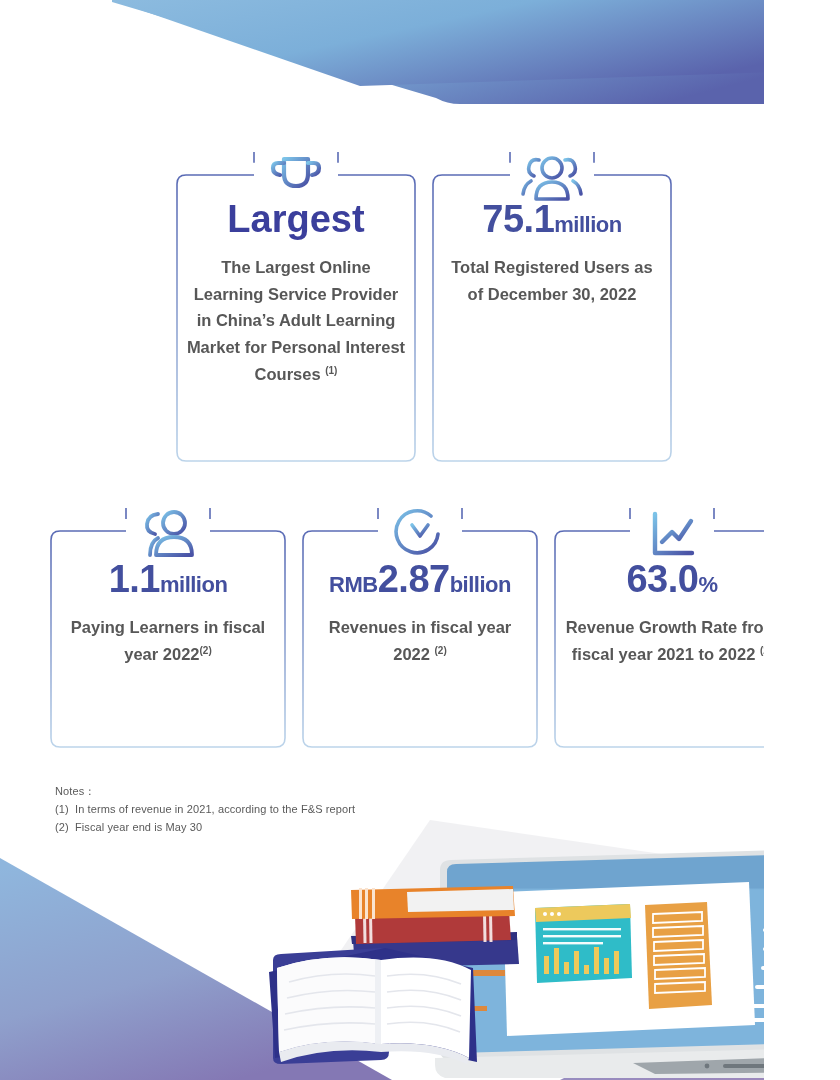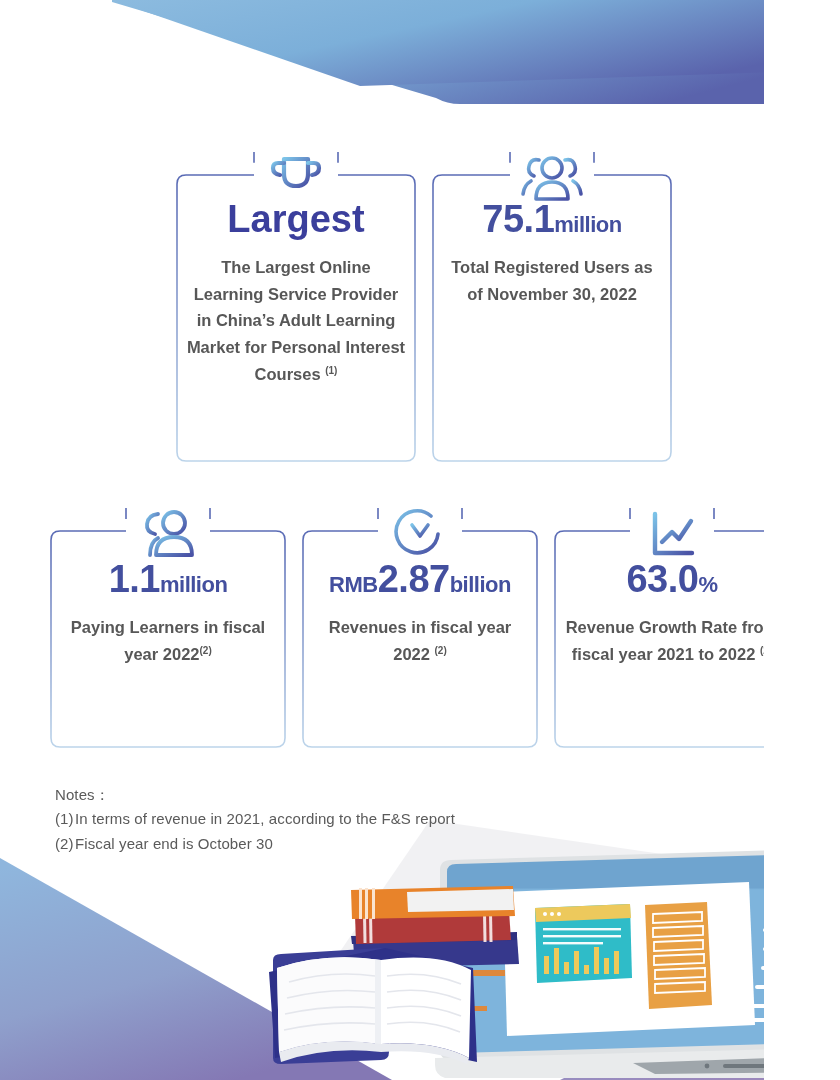--- a/index.html
+++ b/index.html
@@ -110,21 +110,21 @@
     line-height: 0;
   }
 
   
   .notes {
     position: absolute;
     left: 55px;
     top: 783px;
     z-index: 4;
     color: #5a5a5a;
-    font-size: 15px;
+    font-size: 11px;
     line-height: 1.62;
     letter-spacing: 0.1px;
   }
   .notes .note-row { white-space: nowrap; }
   .notes .note-num { display: inline-block; min-width: 20px; }
 
   
   .illustration {
     position: absolute;
     left: 255px;
@@ -249,21 +249,21 @@
           <path d="M15,29 Q8,33 7,42"></path>
           <path d="M57,29 Q64,33 65,42"></path>
         </g>
       </svg>
 
       <div class="card-body">
         <div class="stat">
           <span class="big">75.1</span><span class="unit">million</span>
         </div>
         <div class="desc">
-          <span>Total Registered Users as of November 30, 2022</span>
+          <span>Total Registered Users as of December 30, 2022</span>
           <sup></sup>
         </div>
       </div>
     </div>
 
     <div class="card" style="left:50px; top:508px; width:236px; height:240px;">
       <svg class="card-frame" viewBox="0 0 236 218" preserveAspectRatio="none">
         <defs>
           <linearGradient id="cf3" x1="0" y1="0" x2="0" y2="1">
             <stop offset="0" stop-color="#5a6bb5"></stop>
@@ -384,21 +384,21 @@
     </div>
 
   </div>
 
   <div class="notes">
     <div class="note-row">Notes：</div>
     <div class="note-row">
       <span class="note-num">(1)</span><span>In terms of revenue in 2021, according to the F&amp;S report</span>
     </div>
     <div class="note-row">
-      <span class="note-num">(2)</span><span>Fiscal year end is October 30</span>
+      <span class="note-num">(2)</span><span>Fiscal year end is May 30</span>
     </div>
   </div>
 
   <svg class="illustration" viewBox="0 0 585 260">
     <defs>
       <linearGradient id="screenGrad" x1="0" y1="0" x2="0" y2="1">
         <stop offset="0" stop-color="#6fa4cf"></stop>
         <stop offset="0.17" stop-color="#6fa4cf"></stop>
         <stop offset="0.18" stop-color="#7eb4dc"></stop>
         <stop offset="1" stop-color="#7eb4dc"></stop>

